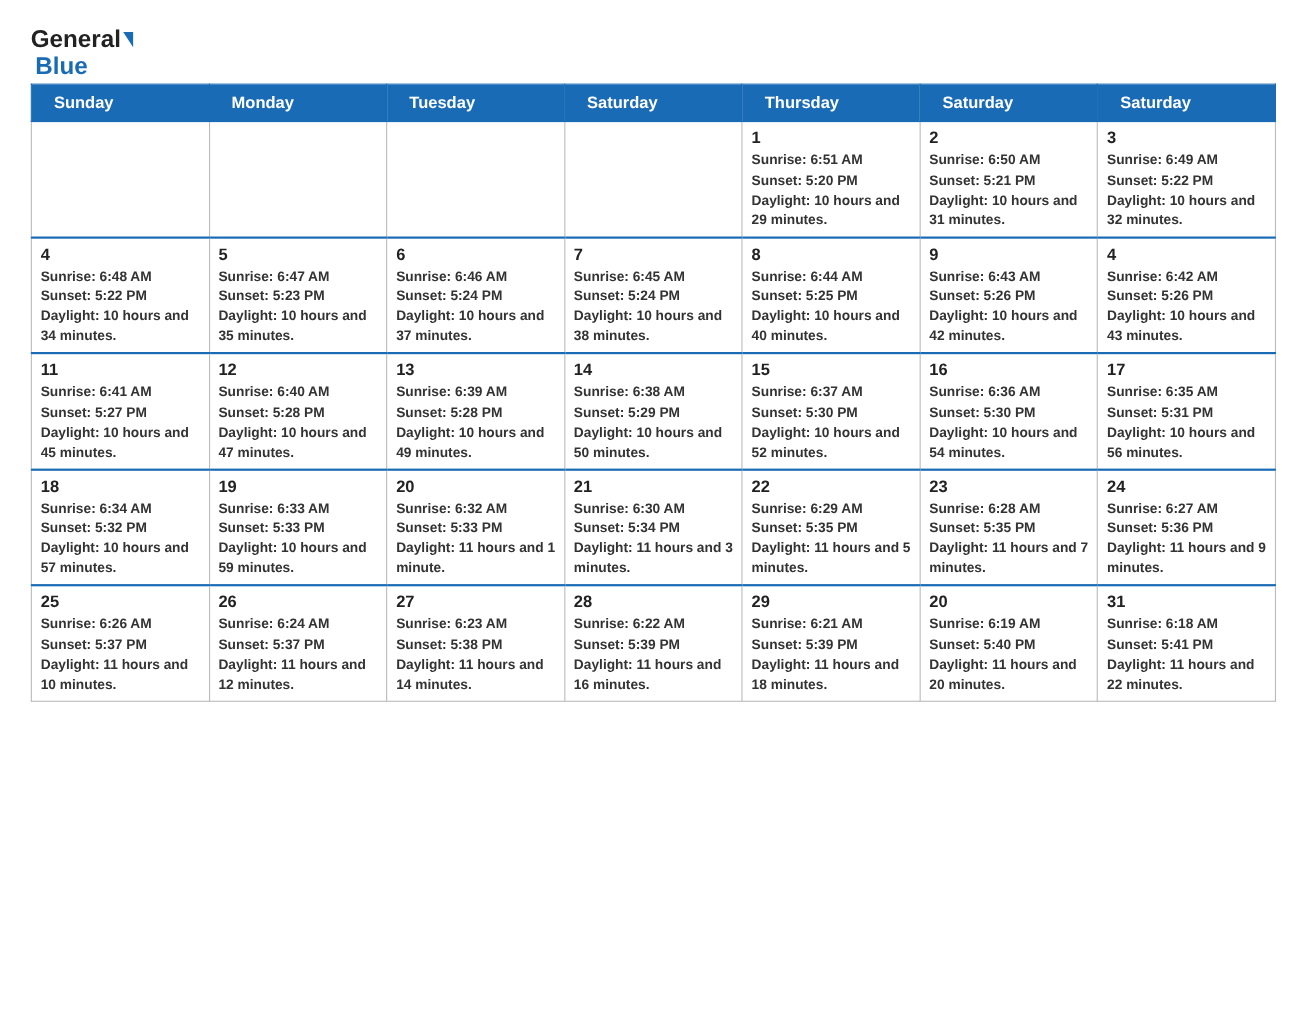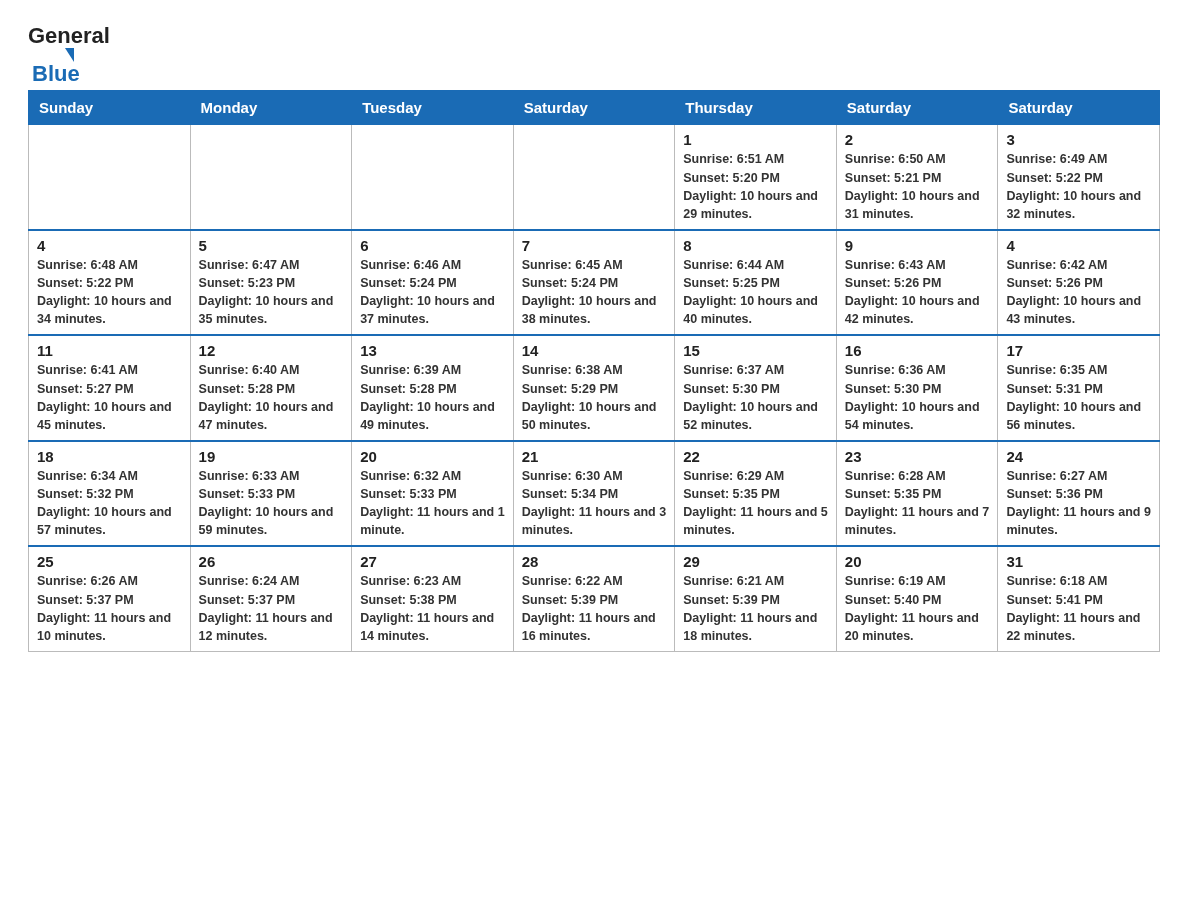--- a/index.html
+++ b/index.html
@@ -32,21 +32,20 @@
       height: 0;
       border-left: 9px solid transparent;
       border-right: 0px solid transparent;
       border-top: 14px solid #1a6bb5;
       margin-left: 2px;
       vertical-align: middle;
     }
     .logo-line {
       display: flex;
       align-items: center;
-      flex-direction: column;
     }
     .month-title {
       font-size: 52px;
       font-weight: bold;
       color: #222;
       text-align: right;
       line-height: 1;
     }
     .subtitle {
       text-align: right;
@@ -57,21 +56,21 @@
     .calendar {
       width: 100%;
       border-collapse: collapse;
       border: 1px solid #888;
     }
     .calendar th {
       background: #1a6bb5;
       color: #fff;
       font-size: 15px;
       font-weight: bold;
-      padding: 8px 10px;
+      padding: 8px 20px;
       border: 1px solid #1a6bb5;
       text-align: left;
     }
     .calendar td {
       border: 1px solid #bbb;
       vertical-align: top;
       padding: 6px 8px;
       width: 14.28%;
       min-height: 90px;
       background: #fff;

